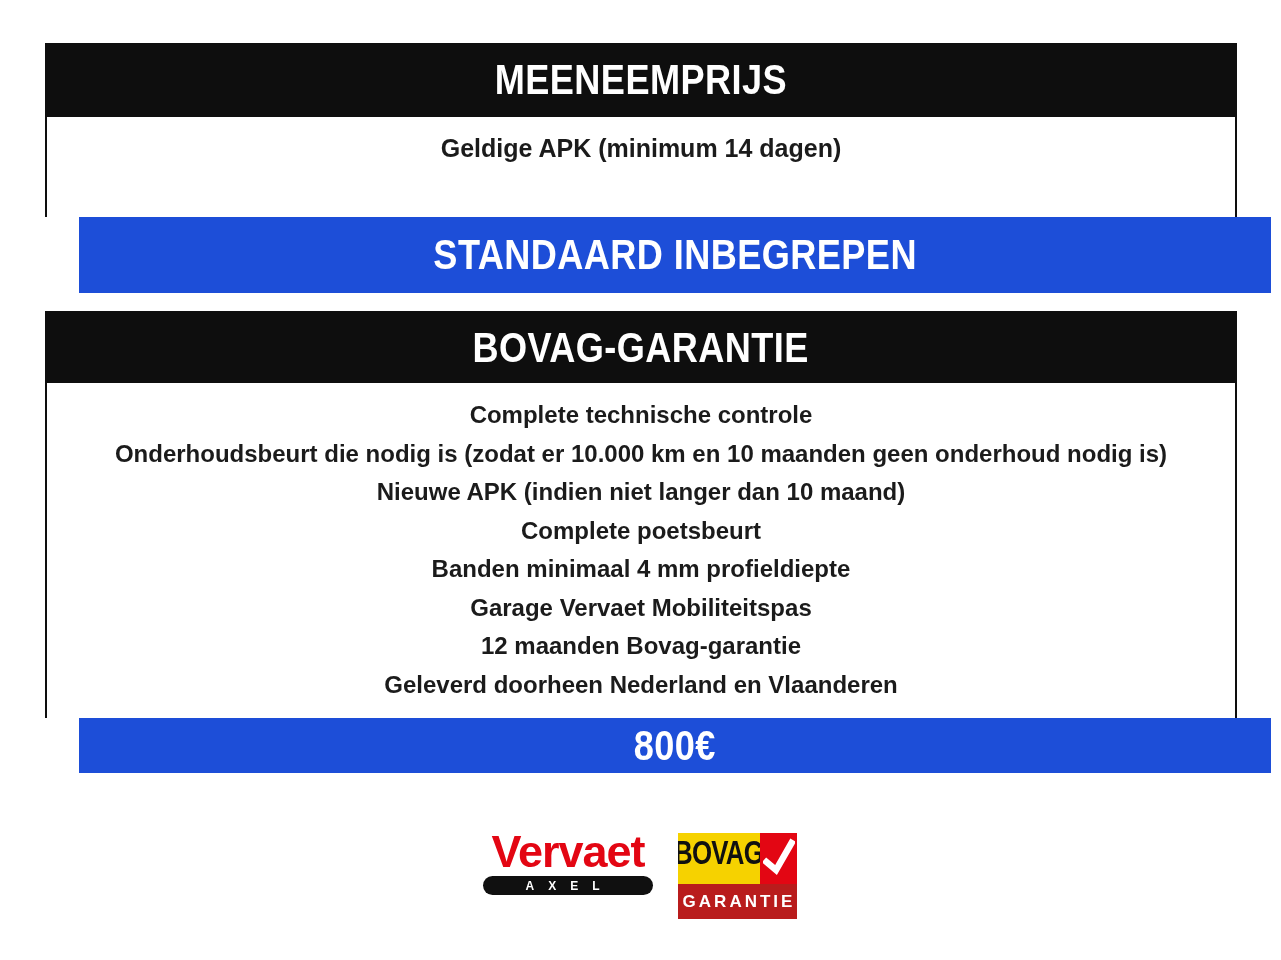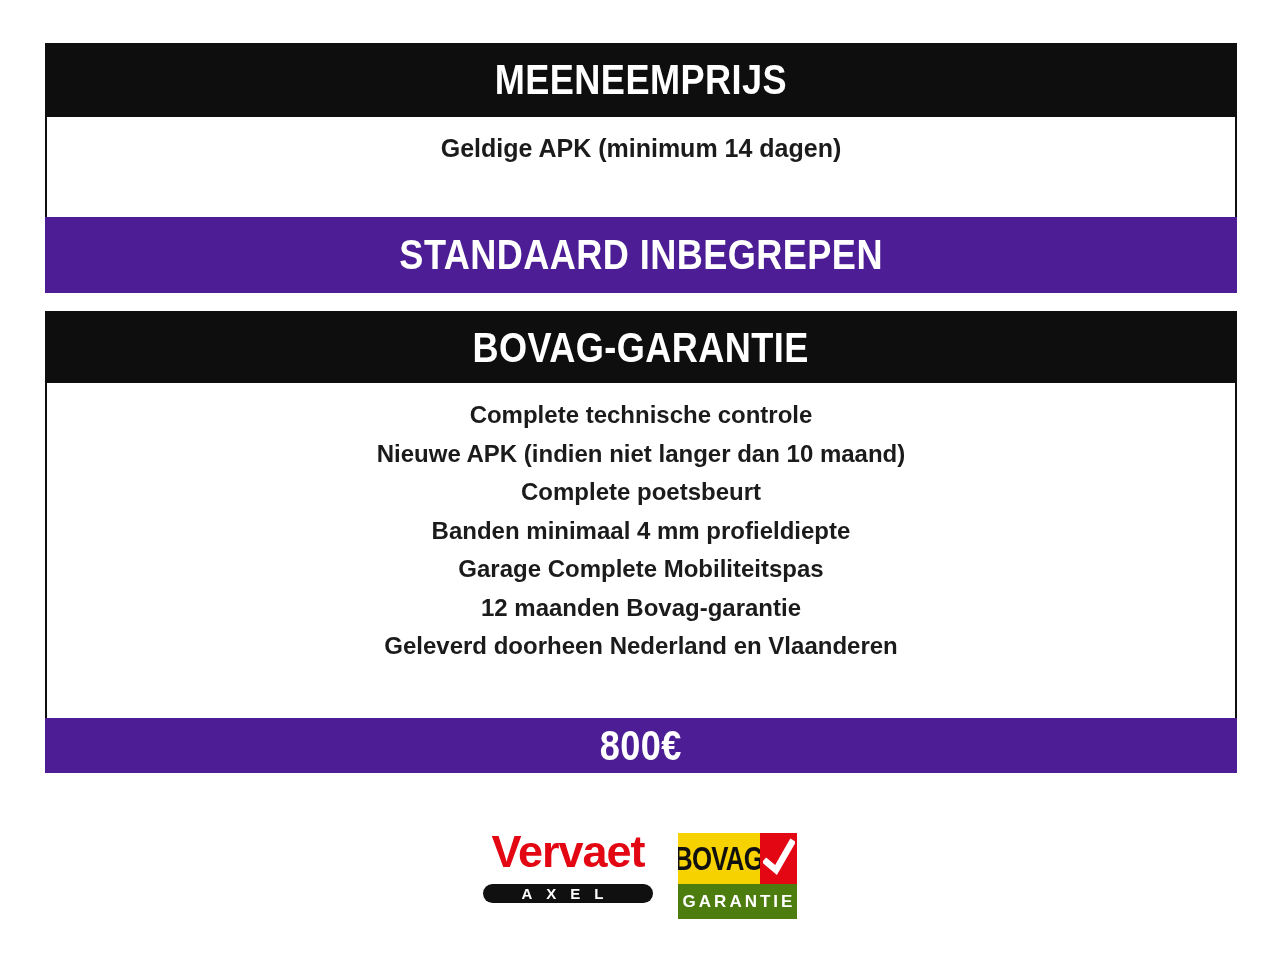--- a/index.html
+++ b/index.html
@@ -3,51 +3,51 @@
 <meta charset="utf-8">
 <style>
   * { margin:0; padding:0; box-sizing:border-box; }
   html,body { background:#ffffff; }
   body { font-family:"Liberation Sans", sans-serif; }
   .canvas { position:relative; width:1281px; height:960px; background:#ffffff; overflow:hidden; }
 
   
   .bar { position:absolute; left:45px; width:1192px; display:flex; align-items:center; justify-content:center; color:#ffffff; font-weight:bold; }
   .black-bar { background:#0e0e0e; }
-  .red-bar   { background:#4c1d95; }
+  .red-bar   { background:#1d4ed8;margin-left:34px; }
   .bar-text  { display:inline-block; transform:scaleX(0.86); white-space:nowrap; font-size:42px; letter-spacing:0.5px; }
 
   
   .body-box { position:absolute; left:45px; width:1192px; background:#ffffff;
               border-left:2px solid #0e0e0e; border-right:2px solid #0e0e0e;
               text-align:center; font-weight:bold; color:#1b1b1b; }
   .body-line { white-space:nowrap; }
 
   #p1-hdr  { top:43px;  height:74px; }
   #p1-body { top:117px; height:100px; font-size:25px; line-height:37px; padding-top:13px; }
   #p1-red  { top:217px; height:76px; }
 
   #p2-hdr  { top:311px; height:73px; }
   #p2-body { top:383px; height:335px; font-size:24px; line-height:38.5px; padding-top:13px; }
   #p2-red  { top:718px; height:55px; }
 
   
   .vervaet-logo { position:absolute; left:483px; top:831px; width:170px; text-align:center; }
   .vv-garage { font-size:32px; font-weight:400; color:#161616; letter-spacing:2px; line-height:33px; }
   .vv-name   { font-size:45px; font-weight:bold; color:#e30613; line-height:41px; letter-spacing:-1px; }
-  .vv-axel   { margin-top:12px; height:19px; background:#101010; border-radius:12px; color:#ffffff;
-               font-size:15px; font-weight:bold; display:flex; align-items:center; justify-content:center;
+  .vv-axel   { margin-top:4px; height:19px; background:#101010; border-radius:12px; color:#ffffff;
+               font-size:12px; font-weight:bold; display:flex; align-items:center; justify-content:center;
                letter-spacing:14px; padding-left:3px; }
 
   .bovag-logo { position:absolute; left:678px; top:833px; width:119px; height:86px; }
   .bovag-top  { display:flex; height:51px; }
-  .bovag-yellow { width:82px; background:#f6d200; display:flex; align-items:center; justify-content:center; overflow:hidden; }
+  .bovag-yellow { width:82px; background:#f6d200; display:flex; justify-content:center; overflow:hidden; }
   .bovag-word { display:inline-block; font-size:34px; font-weight:bold; color:#101010; transform:scaleX(0.76); letter-spacing:-1px; }
   .bovag-red  { flex:1; background:#e30613; display:flex; align-items:center; justify-content:center; }
-  .bovag-band { height:35px; background:#4d7c0f; display:flex; align-items:center; justify-content:center;
+  .bovag-band { height:35px; background:#b91c1c; display:flex; align-items:center; justify-content:center;
                 color:#ffffff; font-size:17px; font-weight:bold; letter-spacing:3px; padding-left:3px; }
 </style>
 </head>
 <body>
 
 <div class="canvas">
 
   <header class="bar black-bar" id="p1-hdr">
     <span class="bar-text">MEENEEMPRIJS</span>
   </header>
@@ -59,24 +59,25 @@
   <div class="bar red-bar" id="p1-red">
     <span class="bar-text">STANDAARD INBEGREPEN</span>
   </div>
 
   <header class="bar black-bar" id="p2-hdr">
     <span class="bar-text">BOVAG-GARANTIE</span>
   </header>
 
   <div class="body-box" id="p2-body">
     <div class="body-line">Complete technische controle</div>
+    <div class="body-line">Onderhoudsbeurt die nodig is (zodat er 10.000 km en 10 maanden geen onderhoud nodig is)</div>
     <div class="body-line">Nieuwe APK (indien niet langer dan 10 maand)</div>
     <div class="body-line">Complete poetsbeurt</div>
     <div class="body-line">Banden minimaal 4 mm profieldiepte</div>
-    <div class="body-line">Garage Complete Mobiliteitspas</div>
+    <div class="body-line">Garage Vervaet Mobiliteitspas</div>
     <div class="body-line">12 maanden Bovag-garantie</div>
     <div class="body-line">Geleverd doorheen Nederland en Vlaanderen</div>
   </div>
 
   <div class="bar red-bar" id="p2-red">
     <span class="bar-text">800€</span>
   </div>
 
   <div class="vervaet-logo">
     <div class="vv-name">Vervaet</div>

